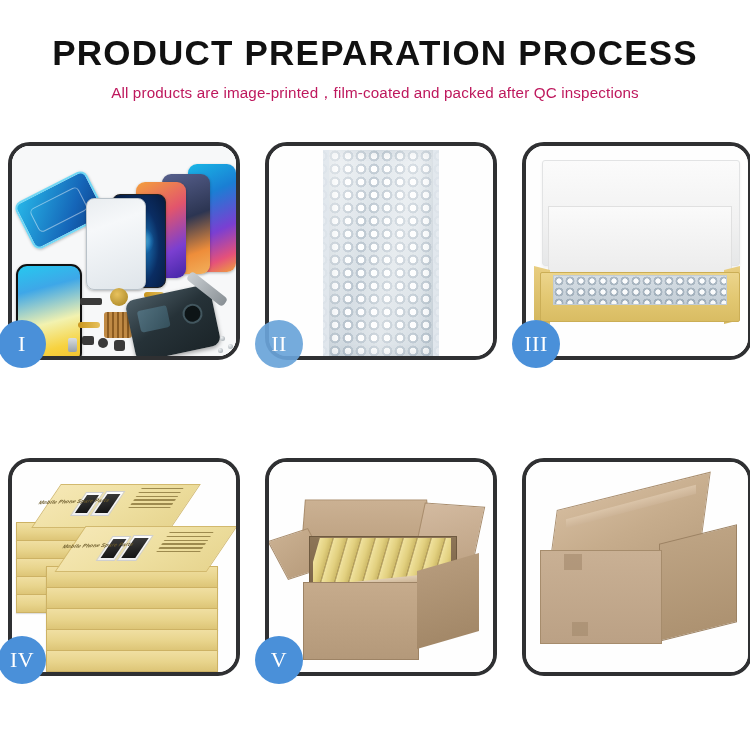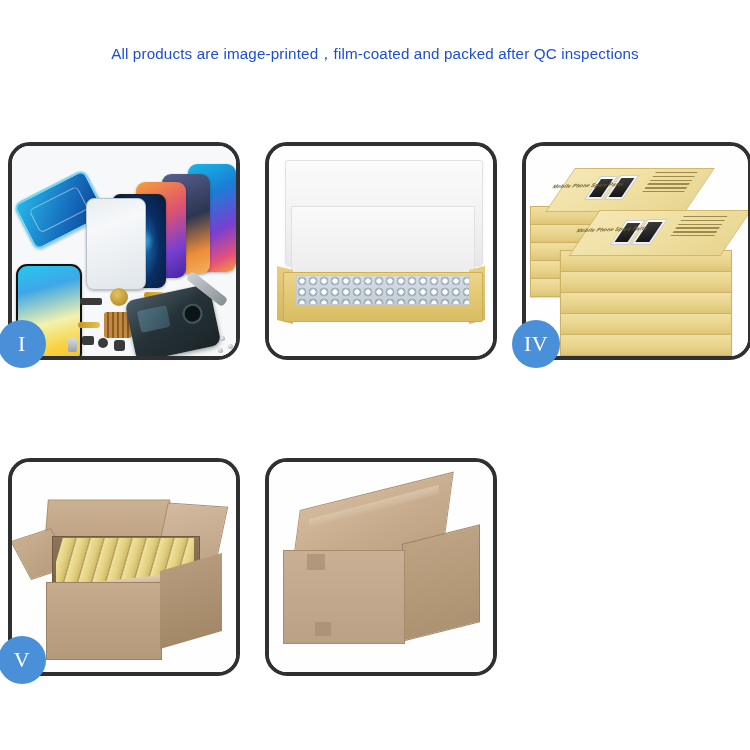--- a/index.html
+++ b/index.html
@@ -28,21 +28,21 @@
     letter-spacing: 1.2px;
     color: #111111;
     line-height: 1.1;
     white-space: nowrap;
   }
   .subtitle {
     margin-top: 10px;
     font-family: "Liberation Sans", sans-serif;
     font-size: 15.2px;
     font-weight: normal;
-    color: #1d4ed8;
+    color: #be185d;
     letter-spacing: 0.15px;
     white-space: nowrap;
   }
 
   
   .grid {
     position: absolute;
     left: 8px;
     top: 142px;
     width: 742px;
@@ -378,20 +378,21 @@
   .vi-sheen {
     position: absolute; left: 120px; top: 18px; width: 92px; height: 34px;
     background: linear-gradient(120deg, rgba(255,255,255,.85), rgba(255,255,255,.15));
     transform: skewY(-14deg);
   }
 </style>
 </head>
 <body>
 
 <div class="header">
+  <div class="title">PRODUCT PREPARATION PROCESS</div>
   <div class="subtitle">All products are image-printed，film-coated and packed after QC inspections</div>
 </div>
 
 <div class="grid">
 
   <div class="card">
     <div class="card-clip">
       <div class="collage">
         <div class="phone p-adh"></div>
         <div class="phone p-wave"></div>
@@ -414,31 +415,40 @@
         <div class="board"></div>
         <div class="tool"></div>
         <div class="screw" style="left:208px;top:190px;"></div>
         <div class="screw" style="left:216px;top:198px;"></div>
         <div class="screw" style="left:206px;top:202px;"></div>
       </div>
     </div>
     <div class="badge">I</div>
   </div>
 
+  <div class="card">
+    <div class="card-clip">
+      <div class="bubblewrap">
+        <div class="bw-sheen"></div>
+      </div>
+    </div>
+    <div class="badge soft">II</div>
+  </div>
 
   <div class="card">
     <div class="card-clip">
       <div class="boxiii-lid"></div>
       <div class="boxiii-foam"></div>
       <div class="boxiii-flapL"></div>
       <div class="boxiii-flapR"></div>
       <div class="boxiii-body">
         <div class="boxiii-inner"></div>
       </div>
     </div>
+    <div class="badge">III</div>
   </div>
 
   <div class="card">
     <div class="card-clip">
       <div class="stack">
 
         <div class="sbox" style="left:4px;top:60px;width:106px;height:17px;"></div>
         <div class="sbox" style="left:4px;top:78px;width:106px;height:17px;"></div>
         <div class="sbox" style="left:4px;top:96px;width:106px;height:17px;"></div>
         <div class="sbox" style="left:4px;top:114px;width:106px;height:17px;"></div>

